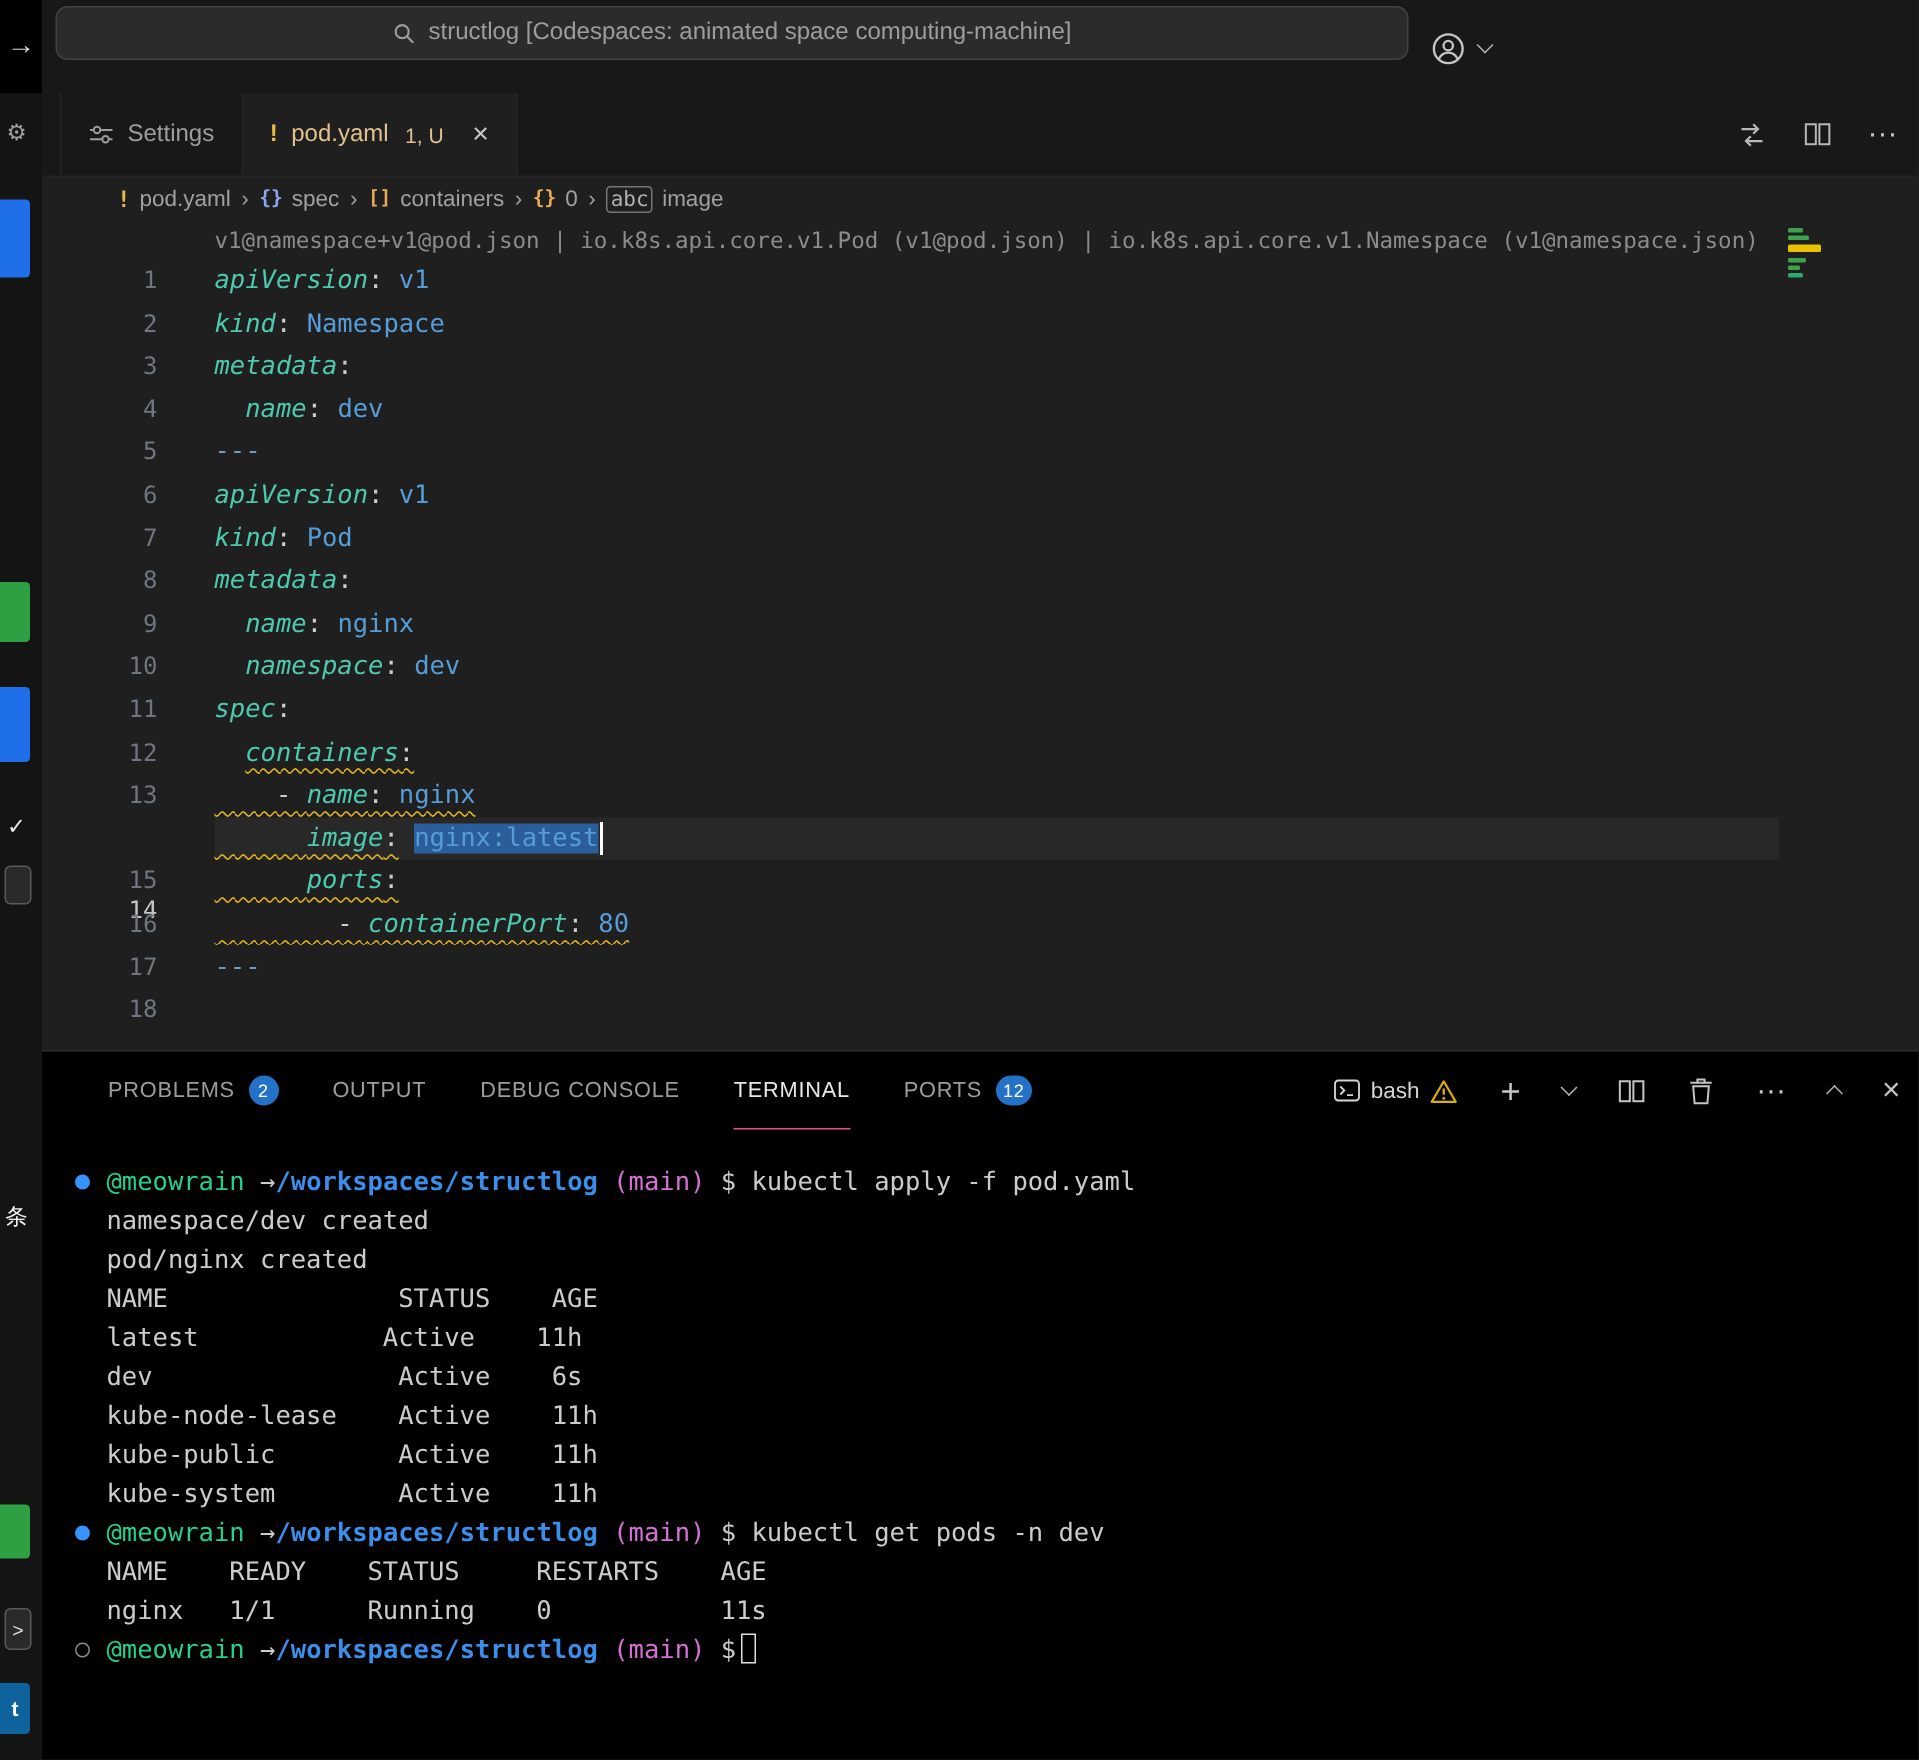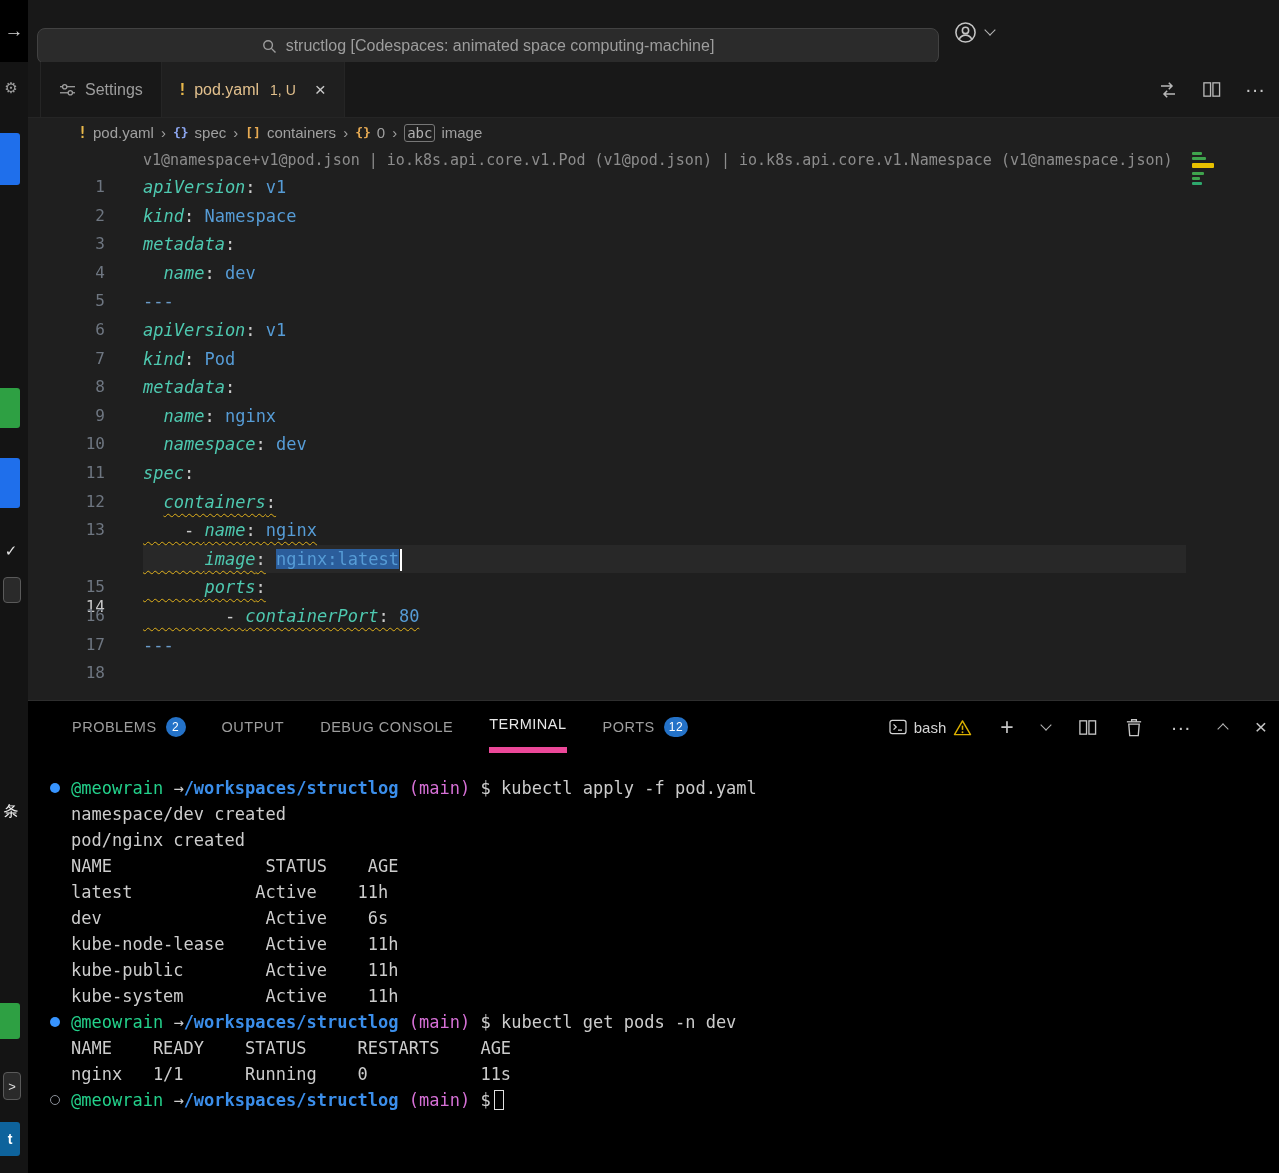--- a/index.html
+++ b/index.html
@@ -5,21 +5,21 @@
   html,body{margin:0;padding:0;}
   body{
     width:1279px;height:1173px;position:relative;overflow:hidden;
     background:#1f1f1f;color:#cccccc;
     font-family:"Liberation Sans",sans-serif;
   }
   
   .titlebar{position:absolute;left:0;top:0;right:0;height:62px;background:#181818;}
   .corner{position:absolute;left:0;top:0;width:28px;height:62px;background:#000;
     display:flex;align-items:center;justify-content:center;color:#d6d6d6;font-size:19px;}
-  .searchbox{position:absolute;left:37px;top:28px;width:902px;height:36px;background:#2b2b2b;
+  .searchbox{position:absolute;left:37px;top:4px;width:902px;height:36px;background:#2b2b2b;
     border:1px solid #424242;border-radius:8px;display:flex;align-items:center;justify-content:center;
     gap:9px;color:#9d9d9d;font-size:16px;box-sizing:border-box;cursor:text;}
   .account{position:absolute;left:953px;top:18px;height:28px;display:flex;align-items:center;gap:8px;color:#c5c5c5;}
   .chev{width:7px;height:7px;border-right:1.6px solid #b5b5b5;border-bottom:1.6px solid #b5b5b5;
     transform:rotate(45deg);display:inline-block;margin-top:-4px;}
   .chev.up{transform:rotate(-135deg);margin-top:4px;}
   
   .strip{position:absolute;left:0;top:62px;bottom:0;width:28px;background:#141414;border-right:1px solid #262626;}
   .strip-item{position:absolute;left:0;width:22px;display:flex;align-items:center;justify-content:center;font-size:15px;}
   .strip-item.block{width:20px;border-radius:0 3px 3px 0;color:#fff;font-size:14px;font-weight:bold;}
@@ -66,21 +66,21 @@
   .sq{text-decoration:underline wavy #e0b11c;text-underline-offset:5px;text-decoration-thickness:1px;text-decoration-skip-ink:none;}
   .sel{background:#2b5d9b;}
   .cursor{display:inline-block;width:2.5px;height:22px;background:#ffffff;vertical-align:middle;margin-left:1px;}
   .minimap{position:absolute;top:2px;right:63px;width:24px;height:60px;cursor:grab;}
   .mbar{position:absolute;left:0;border-radius:1px;}
   
   .panel{position:absolute;left:28px;top:700px;right:0;bottom:0;background:#000000;border-top:1px solid #2e2e2e;box-sizing:border-box;}
   .panel-tabs{height:52px;display:flex;align-items:center;gap:36px;padding-left:44px;}
   .ptab{height:100%;display:flex;align-items:center;gap:9px;font-size:14.5px;letter-spacing:0.5px;
     color:#9d9d9d;cursor:pointer;border-bottom:1px solid transparent;box-sizing:border-box;}
-  .ptab.active{color:#e7e7e7;border-bottom:6px solid #ec4899;}
+  .ptab.active{color:#e7e7e7;border-bottom:1px solid #ec4899;}
   .badge{background:#2472c8;color:#fff;border-radius:10px;min-width:20px;height:20px;font-size:12px;
     display:flex;align-items:center;justify-content:center;padding:0 5px;box-sizing:border-box;}
   .panel-actions{margin-left:auto;display:flex;align-items:center;gap:28px;padding-right:12px;color:#c5c5c5;position:absolute;right:0;top:0;height:52px;}
   .bash-group{display:flex;align-items:center;gap:7px;font-size:15px;color:#d4d4d4;cursor:pointer;}
   .pa-ic{cursor:pointer;display:flex;align-items:center;justify-content:center;font-size:20px;color:#c5c5c5;}
   
   .terminal{position:absolute;left:0;right:0;top:52px;bottom:0;padding-top:22px;
     font-family:"DejaVu Sans Mono",monospace;font-size:17px;color:#cccccc;cursor:text;}
   .t-line{position:relative;height:26px;line-height:26px;padding-left:43px;white-space:pre;}
   .dot{position:absolute;left:22px;top:8px;width:10px;height:10px;border-radius:50%;box-sizing:border-box;}

